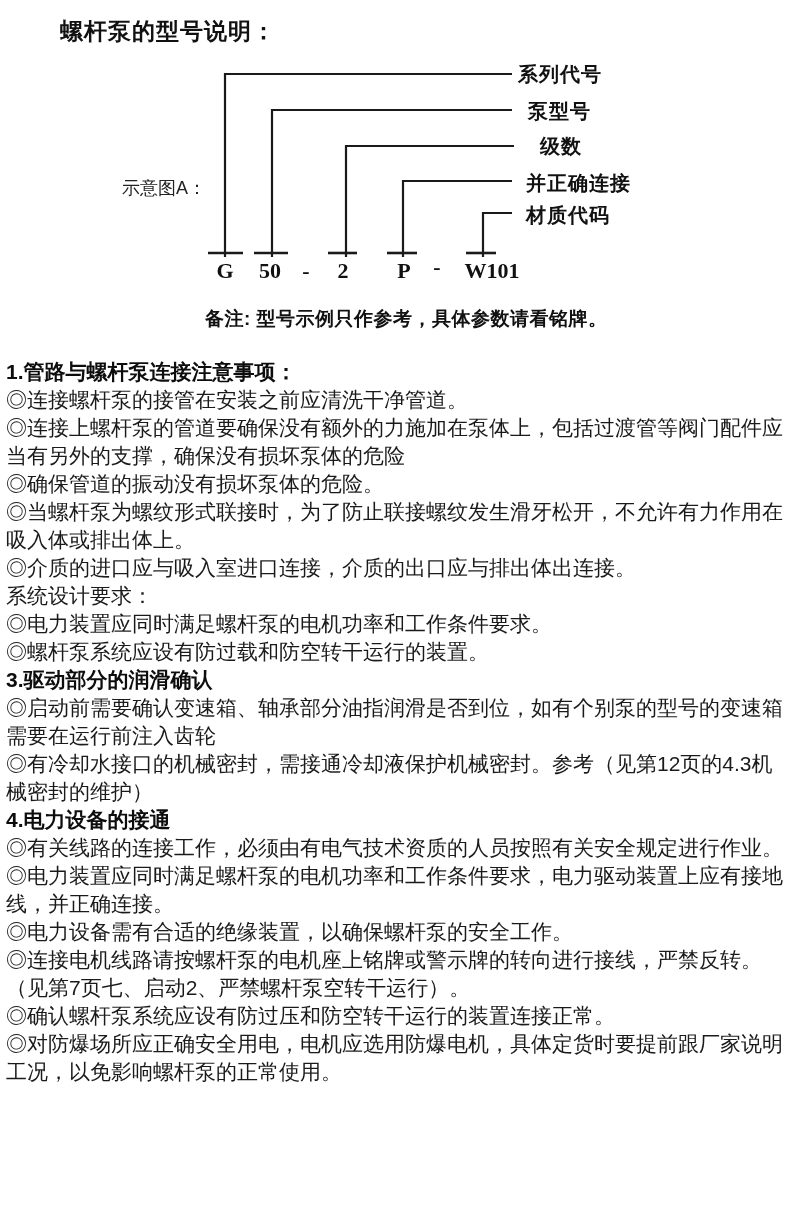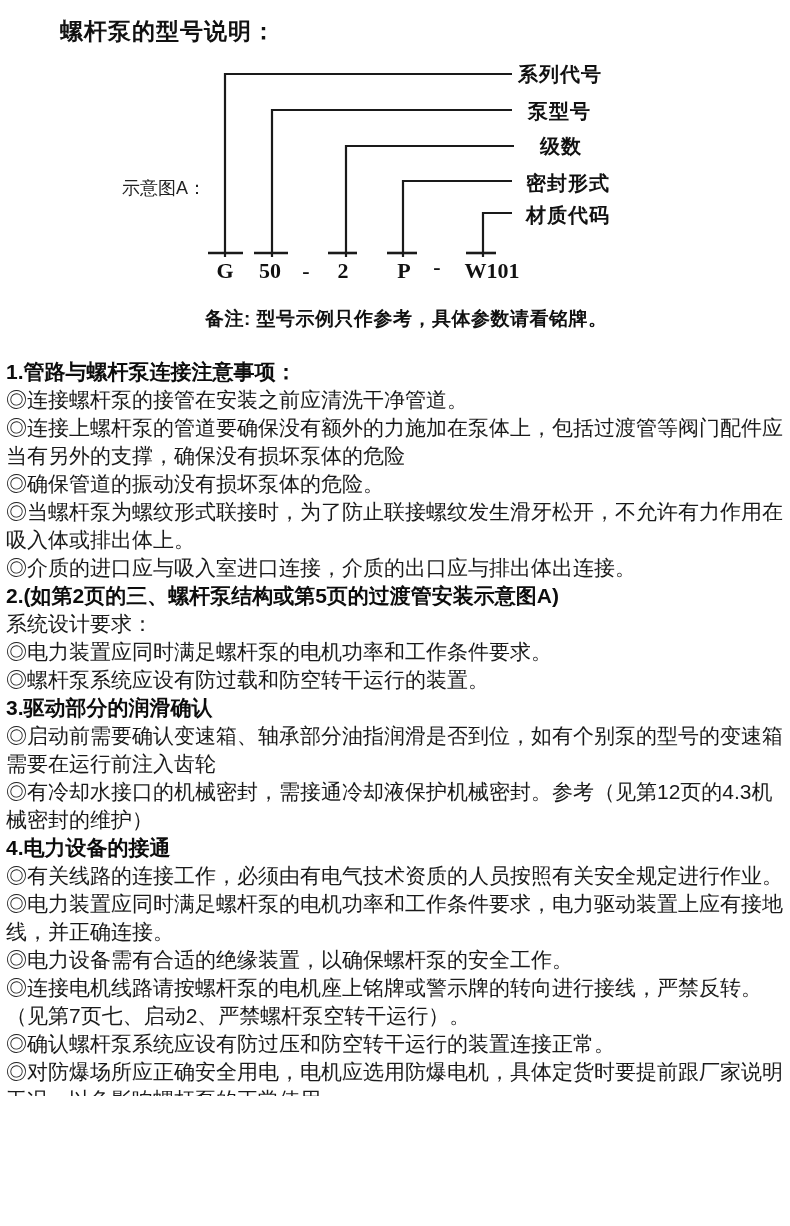--- a/index.html
+++ b/index.html
@@ -116,41 +116,40 @@
       <path d="M387,253 H417" stroke-width="2.6"></path>
       <path d="M466,253 H496" stroke-width="2.6"></path>
     </g>
   </svg>
 
   <div class="diagram-caption">示意图A：</div>
 
   <div class="diagram-label lbl-0">系列代号</div>
   <div class="diagram-label lbl-1">泵型号</div>
   <div class="diagram-label lbl-2">级数</div>
-  <div class="diagram-label lbl-3">密封形式</div>
+  <div class="diagram-label lbl-3">并正确连接</div>
   <div class="diagram-label lbl-4">材质代码</div>
 
   <div class="code-part cp-0">G</div>
   <div class="code-part cp-1">50</div>
   <div class="code-part cp-2">-</div>
   <div class="code-part cp-3">2</div>
   <div class="code-part cp-4">P</div>
   <div class="code-part cp-5">-</div>
   <div class="code-part cp-6">W101</div>
 
   <div class="model-note">备注: 型号示例只作参考，具体参数请看铭牌。</div>
 
   <div class="body-text">
     <p class="h">1.管路与螺杆泵连接注意事项：</p>
     <p>◎连接螺杆泵的接管在安装之前应清洗干净管道。</p>
     <p>◎连接上螺杆泵的管道要确保没有额外的力施加在泵体上，包括过渡管等阀门配件应当有另外的支撑，确保没有损坏泵体的危险</p>
     <p>◎确保管道的振动没有损坏泵体的危险。</p>
     <p>◎当螺杆泵为螺纹形式联接时，为了防止联接螺纹发生滑牙松开，不允许有力作用在吸入体或排出体上。</p>
     <p>◎介质的进口应与吸入室进口连接，介质的出口应与排出体出连接。</p>
-    <p class="h">2.(如第2页的三、螺杆泵结构或第5页的过渡管安装示意图A)</p>
     <p>系统设计要求：</p>
     <p>◎电力装置应同时满足螺杆泵的电机功率和工作条件要求。</p>
     <p>◎螺杆泵系统应设有防过载和防空转干运行的装置。</p>
     <p class="h">3.驱动部分的润滑确认</p>
     <p>◎启动前需要确认变速箱、轴承部分油指润滑是否到位，如有个别泵的型号的变速箱需要在运行前注入齿轮</p>
     <p>◎有冷却水接口的机械密封，需接通冷却液保护机械密封。参考（见第12页的4.3机械密封的维护）</p>
     <p class="h">4.电力设备的接通</p>
     <p>◎有关线路的连接工作，必须由有电气技术资质的人员按照有关安全规定进行作业。</p>
     <p>◎电力装置应同时满足螺杆泵的电机功率和工作条件要求，电力驱动装置上应有接地线，并正确连接。</p>
     <p>◎电力设备需有合适的绝缘装置，以确保螺杆泵的安全工作。</p>

